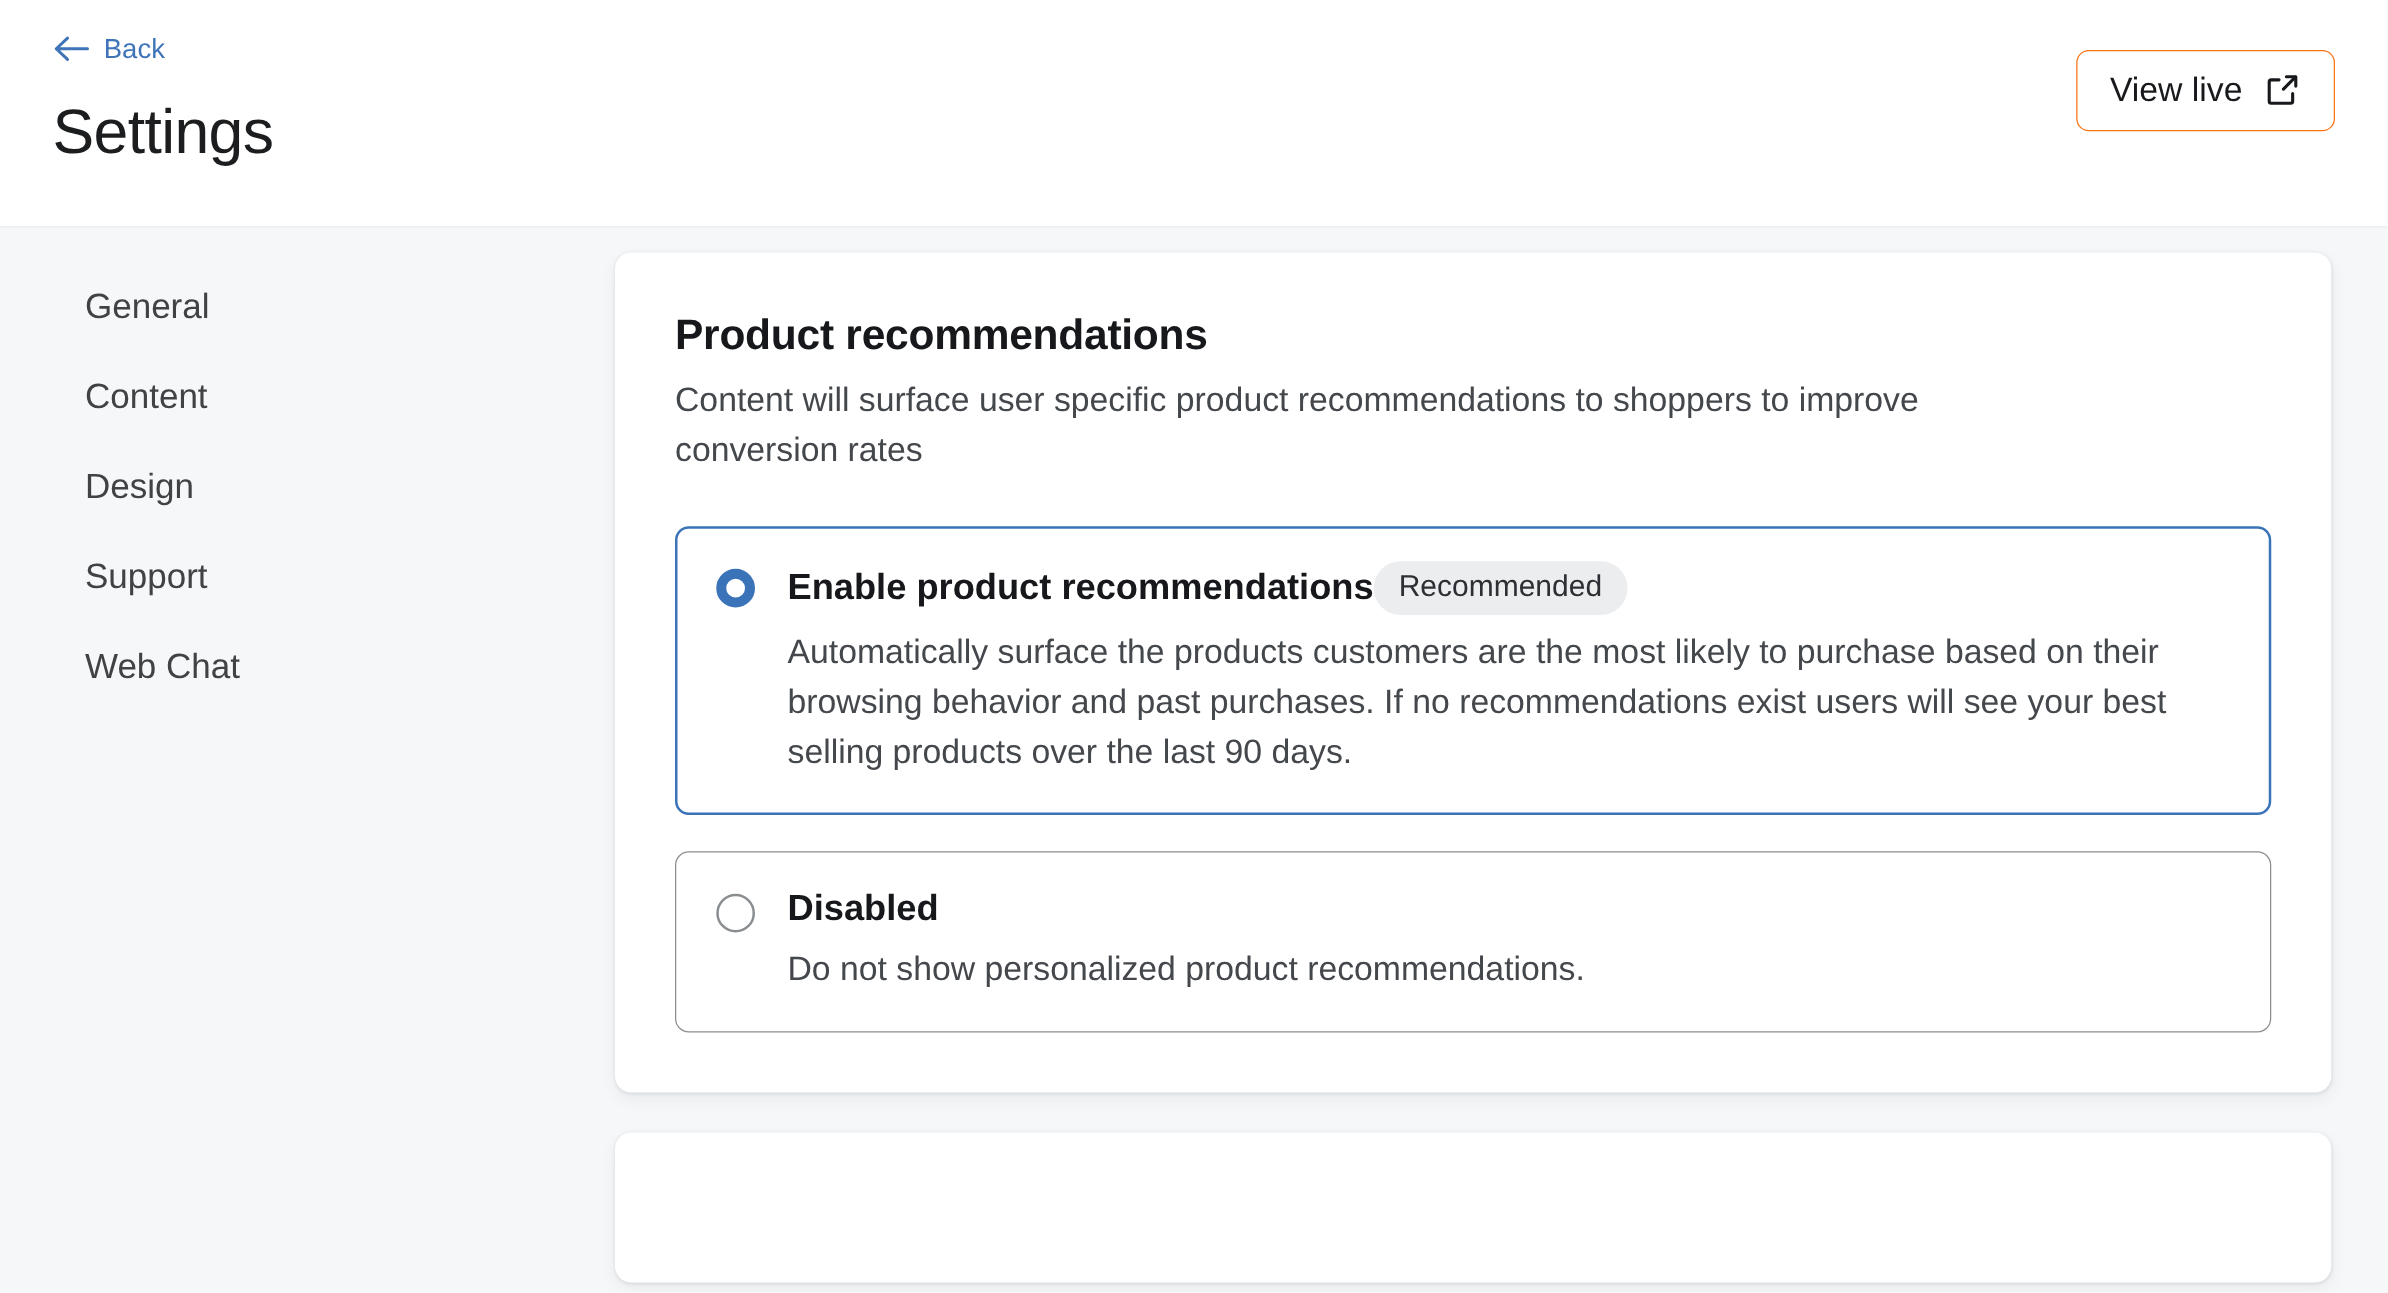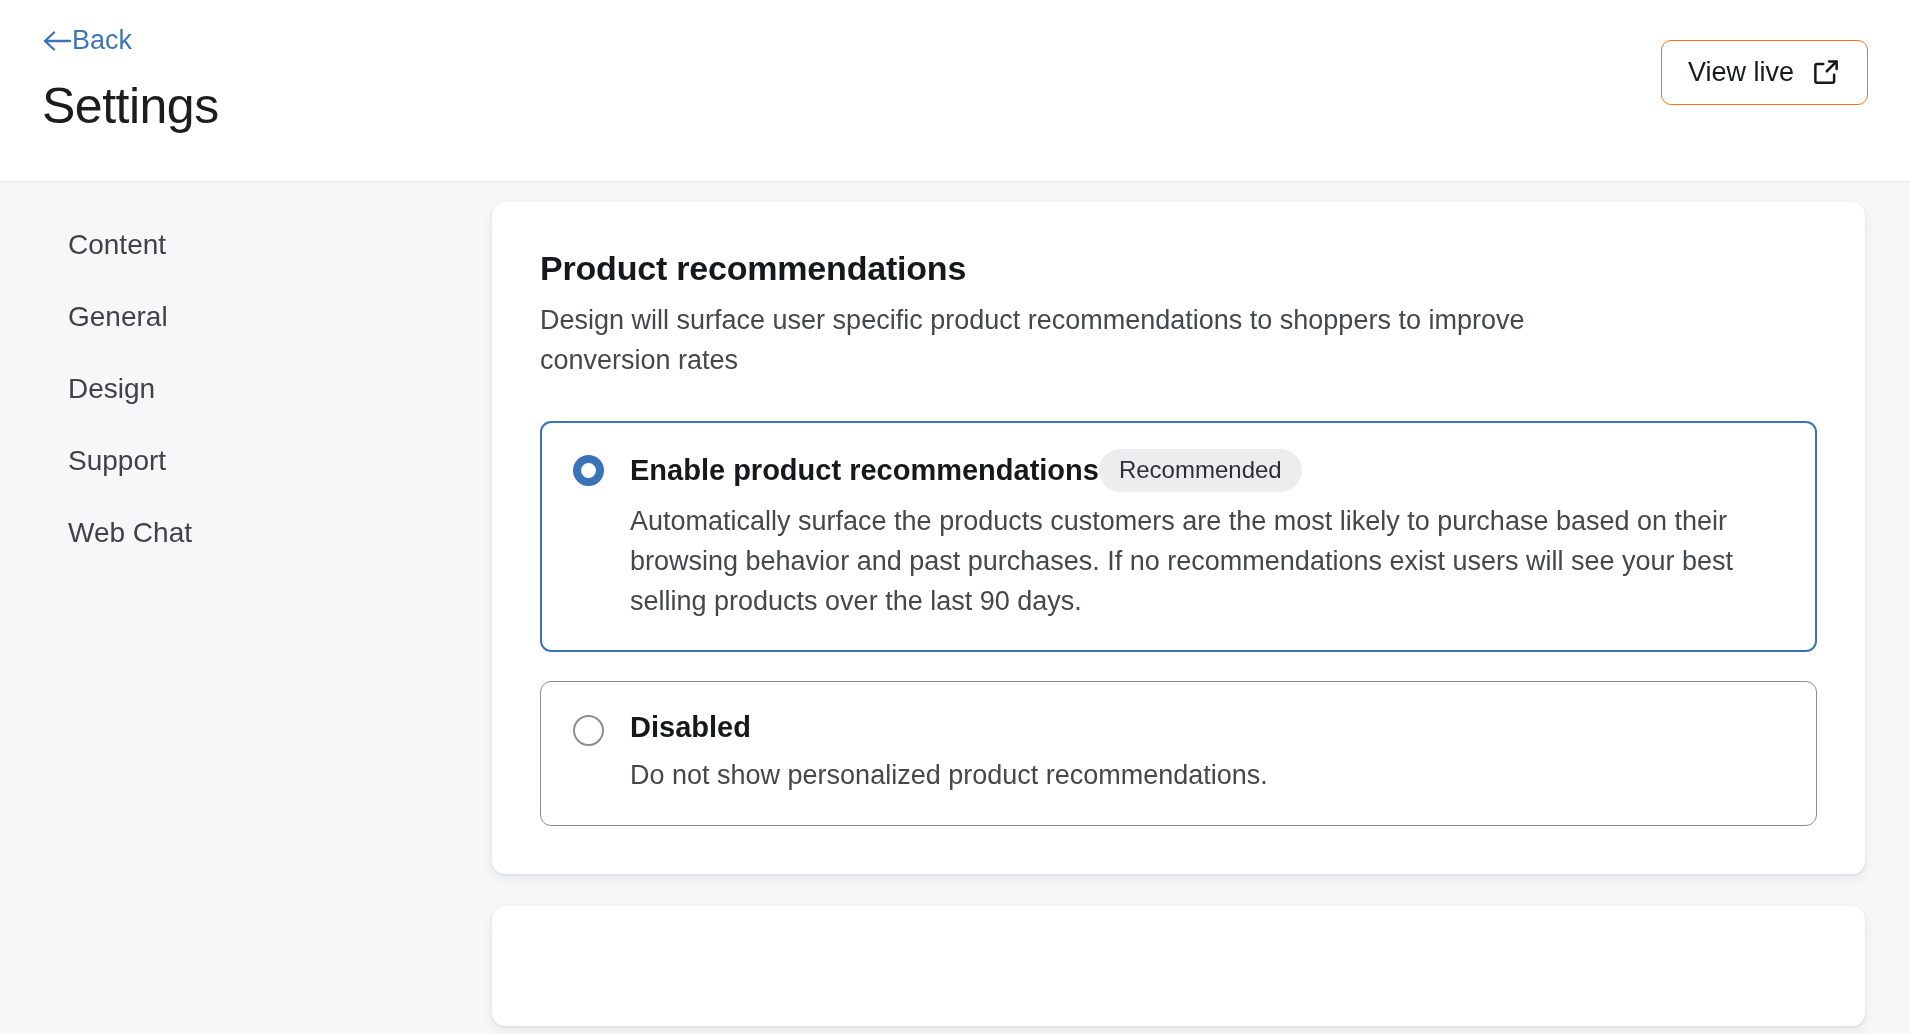--- a/index.html
+++ b/index.html
@@ -25,22 +25,23 @@
     height: 182px;
     background: #ffffff;
     border-bottom: 1px solid #e7e9ec;
     flex: 0 0 auto;
     padding: 20px 42px 0 42px;
   }
 
   .back-link {
     display: inline-flex;
     align-items: center;
+    gap: 11px;
     color: #3f74b8;
-    font-size: 27px;
+    font-size: 22px;
     text-decoration: none;
     line-height: 1;
     cursor: pointer;
     margin-top: 7px;
   }
   .back-arrow { display: inline-flex; align-items: center; }
   .back-arrow svg { display: block; }
 
   .page-title {
     font-size: 50px;
@@ -252,43 +253,43 @@
           <path d="M18.5 14.2V19.2C18.5 19.9 17.9 20.5 17.2 20.5H4.8C4.1 20.5 3.5 19.9 3.5 19.2V6.8C3.5 6.1 4.1 5.5 4.8 5.5H9.8" stroke="#17191c" stroke-width="2" stroke-linecap="round" stroke-linejoin="round"></path>
         </svg>
       </span>
     </button>
   </div>
 
   <div class="body-area">
 
     <nav class="sidebar">
       <div class="nav-item">
+        <span>General</span>
+      </div>
+      <div class="nav-item">
         <span>Content</span>
-      </div>
-      <div class="nav-item">
-        <span>General</span>
       </div>
       <div class="nav-item">
         <span>Design</span>
       </div>
       <div class="nav-item">
         <span>Support</span>
       </div>
       <div class="nav-item">
         <span>Web Chat</span>
       </div>
     </nav>
 
     <main class="main">
 
       <section class="card">
         <div class="card-head">
           <div class="card-head-text">
             <h2 class="card-title">Product recommendations</h2>
-            <p class="card-desc">Design will surface user specific product recommendations to shoppers to improve conversion rates</p>
+            <p class="card-desc">Content will surface user specific product recommendations to shoppers to improve conversion rates</p>
           </div>
         </div>
 
         <div class="options">
 
           <div class="option selected">
             <span class="radio checked"></span>
             <div class="option-body">
               <div class="option-title-row">
                 <span class="option-title">Enable product recommendations</span>

